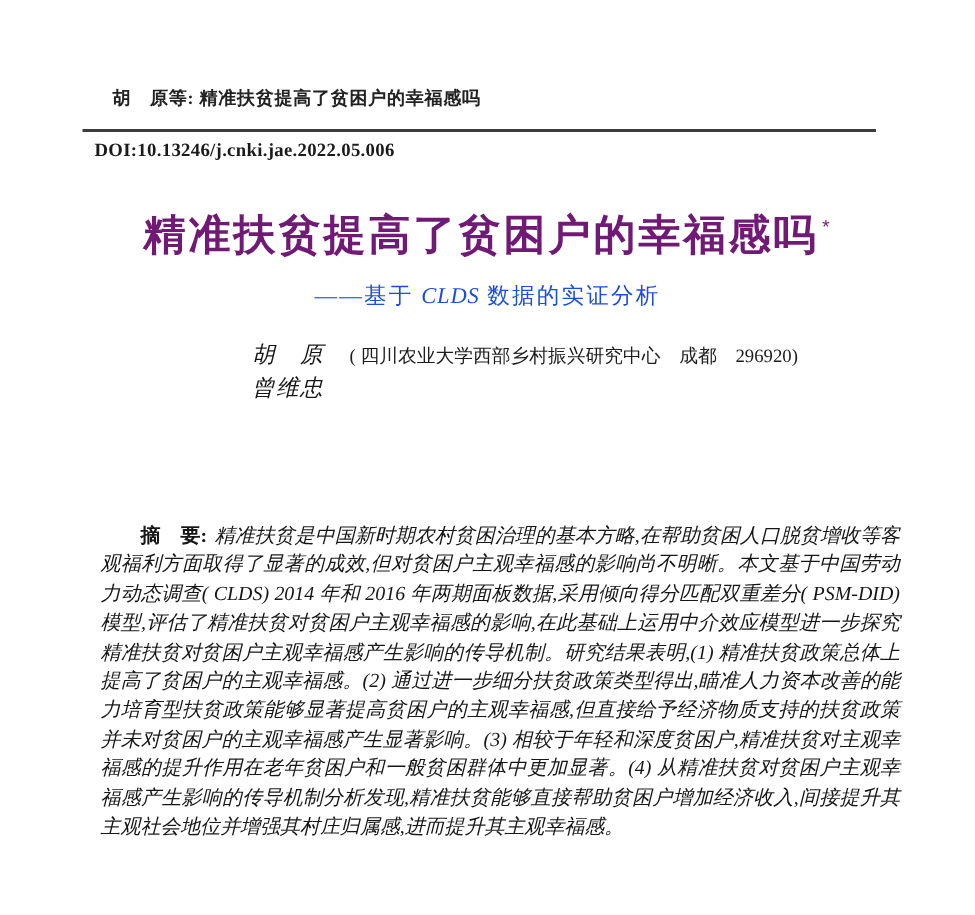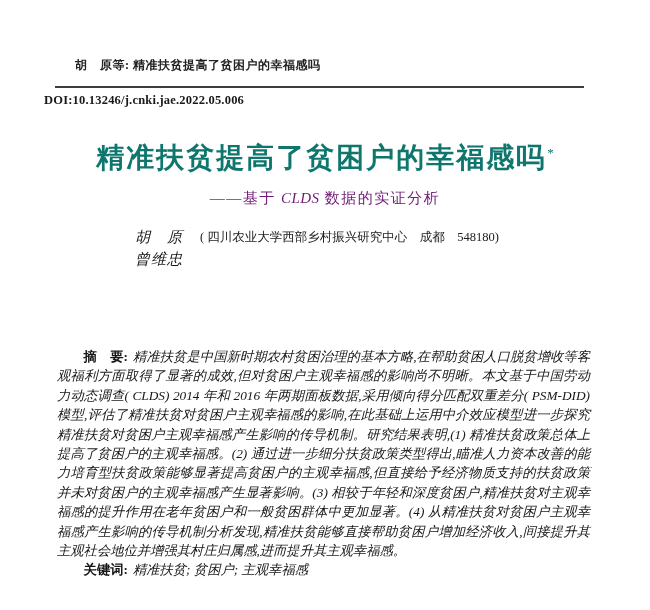--- a/index.html
+++ b/index.html
@@ -22,84 +22,85 @@
     white-space: nowrap;
   }
   .header-rule {
     position: absolute;
     top: 86px; left: 55px;
     width: 529px; height: 2px;
     background: #3c3c3c;
   }
   .doi {
     position: absolute;
-    top: 93px; left: 44px;
+    top: 93px; left: 63px;
     font-size: 12.5px;
     font-weight: 600;
     letter-spacing: 0.2px;
     color: #1a1a1a;
   }
   .title {
     position: absolute;
     top: 133px; left: 0;
     width: 650px;
     margin: 0;
     text-align: center;
-    font-family: Liberation Serif, serif;
+    font-family: Liberation Mono, monospace;
     font-size: 28px;
     font-weight: 700;
     letter-spacing: 2px;
-    color: #0f766e;
+    color: #701a75;
     line-height: 40px;
     white-space: nowrap;
   }
   .title sup {
     font-size: 13px;
     font-weight: 400;
     letter-spacing: 0;
     margin-left: 1px;
   }
   .subtitle {
     position: absolute;
     top: 188px; left: 0;
     width: 650px;
     text-align: center;
     font-size: 15px;
     letter-spacing: 1.5px;
-    color: #701a75;
+    color: #1d4ed8;
     line-height: 20px;
     white-space: nowrap;
   }
   .subtitle .acronym { font-style: italic; letter-spacing: 0.5px; }
   .authors {
     position: absolute;
     top: 226px; left: 135px;
   }
   .author-row {
     display: flex;
     align-items: flex-start;
     height: 22px;
     line-height: 22px;
     white-space: nowrap;
+    margin-left: 33px;
   }
   .author-name {
     font-style: italic;
     font-size: 15px;
     letter-spacing: 1px;
     min-width: 56px;
     color: #161616;
   }
   .author-affil {
     margin-left: 9px;
     font-size: 12.5px;
     color: #1c1c1c;
   }
   .body-block {
     position: absolute;
-    top: 347px; left: 57px;
+    top: 347px; left: 67px;
     width: 533px;
   }
   .abstract-para, .keywords-para {
     margin: 0;
     text-align: justify;
     text-indent: 2em;
     font-size: 13.3px;
     line-height: 19.4px;
     color: #161616;
   }
@@ -123,25 +124,24 @@
 
   <div class="doi">DOI:10.13246/j.cnki.jae.2022.05.006</div>
 
   <h1 class="title"><span>精准扶贫提高了贫困户的幸福感吗</span><sup>*</sup></h1>
 
   <div class="subtitle"><span>——基于 </span><span class="acronym">CLDS</span><span> 数据的实证分析</span></div>
 
   <div class="authors">
     <div class="author-row">
       <span class="author-name">胡　原</span>
-      <span class="author-affil">( 四川农业大学西部乡村振兴研究中心　成都　548180)</span>
+      <span class="author-affil">( 四川农业大学西部乡村振兴研究中心　成都　296920)</span>
     </div>
     <div class="author-row">
       <span class="author-name">曾维忠</span>
     </div>
   </div>
 
   <div class="body-block">
     <p class="abstract-para"><span class="para-label">摘　要:</span><span class="kai">精准扶贫是中国新时期农村贫困治理的基本方略,在帮助贫困人口脱贫增收等客观福利方面取得了显著的成效,但对贫困户主观幸福感的影响尚不明晰。本文基于中国劳动力动态调查( CLDS) 2014 年和 2016 年两期面板数据,采用倾向得分匹配双重差分( PSM-DID) 模型,评估了精准扶贫对贫困户主观幸福感的影响,在此基础上运用中介效应模型进一步探究精准扶贫对贫困户主观幸福感产生影响的传导机制。研究结果表明,(1) 精准扶贫政策总体上提高了贫困户的主观幸福感。(2) 通过进一步细分扶贫政策类型得出,瞄准人力资本改善的能力培育型扶贫政策能够显著提高贫困户的主观幸福感,但直接给予经济物质支持的扶贫政策并未对贫困户的主观幸福感产生显著影响。(3) 相较于年轻和深度贫困户,精准扶贫对主观幸福感的提升作用在老年贫困户和一般贫困群体中更加显著。(4) 从精准扶贫对贫困户主观幸福感产生影响的传导机制分析发现,精准扶贫能够直接帮助贫困户增加经济收入,间接提升其主观社会地位并增强其村庄归属感,进而提升其主观幸福感。</span></p>
-    <p class="keywords-para"><span class="para-label">关键词:</span><span class="kai">精准扶贫; 贫困户; 主观幸福感</span></p>
   </div>
 
 </div>
 
 </body></html>

